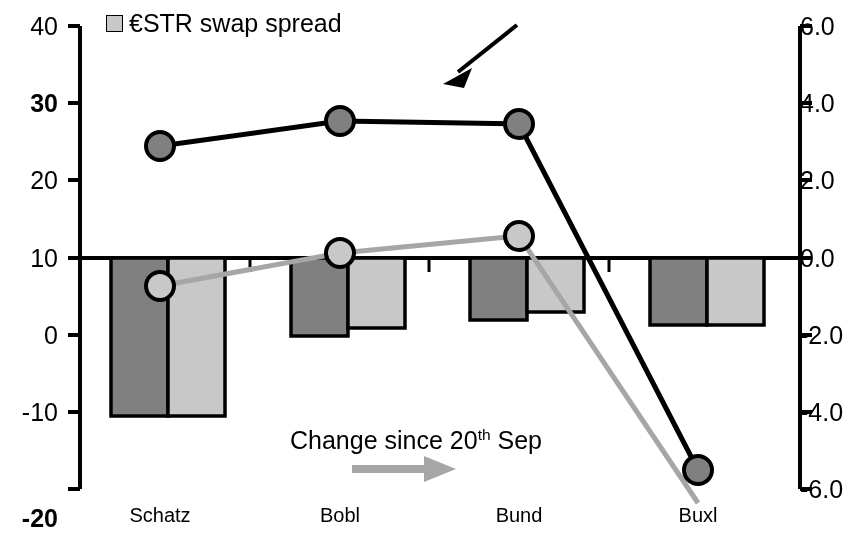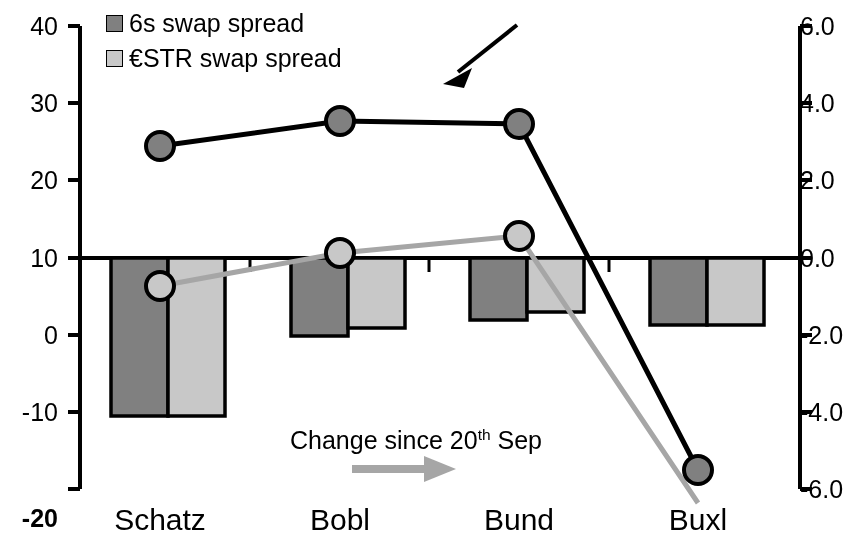--- a/index.html
+++ b/index.html
@@ -42,21 +42,21 @@
     text-align: left;
     white-space: nowrap;
     color: #000;
   }
   #y-left-labels  { position:absolute; left: 0px;   top: 0; width: 58px;  height: 539px; }
   #y-right-labels { position:absolute; left: 800px; top: 0; width: 52px;  height: 539px; }
 
   .xtick {
     position: absolute;
     transform: translateX(-50%);
-    font-size: 30px;
+    font-size: 20px;
     line-height: 1;
     white-space: nowrap;
     text-align: right;
     color: #000;
   }
 
   
   #legend {
     position: absolute;
     left: 106px;
@@ -111,21 +111,21 @@
   }
   svg { display: block; }
 </style>
 </head>
 <body>
 
 <div id="chart-root">
 
   <div id="y-left-labels">
     <div class="ytick-left" style="top:26px;">40</div>
-    <div class="ytick-left" style="top:103px;">30</div>
+    <div class="ytick-left" style="top:103px;font-weight:bold;">30</div>
     <div class="ytick-left" style="top:180px;">20</div>
     <div class="ytick-left" style="top:258px;margin-left:28px;">10</div>
     <div class="ytick-left" style="top:335px;">0</div>
     <div class="ytick-left" style="top:412px;">-10</div>
     <div class="ytick-left" style="top:518px;font-weight:bold;">-20</div>
   </div>
 
   <div id="y-right-labels">
     <div class="ytick-right" style="top:26px;">6.0</div>
     <div class="ytick-right" style="top:103px;">4.0</div>
@@ -219,24 +219,20 @@
     </g>
 
     <g>
       <line x1="352" y1="469" x2="430" y2="469" stroke="#a6a6a6" stroke-width="8"></line>
       <polygon points="424,456 456,469 424,482" fill="#a6a6a6"></polygon>
     </g>
   </svg>
 
   <div id="legend">
     <div class="legend-row">
-      <span class="legend-swatch" style="background:#808080;"></span>
-      <span class="legend-label">6s swap spread</span>
-    </div>
-    <div class="legend-row">
       <span class="legend-swatch" style="background:#c8c8c8;"></span>
       <span class="legend-label">€STR swap spread</span>
     </div>
   </div>
 
   <div id="annotation-curve">
   </div>
 
   <div id="annotation-change"><span>Change since 20</span><sup>th</sup><span> Sep</span></div>
 

